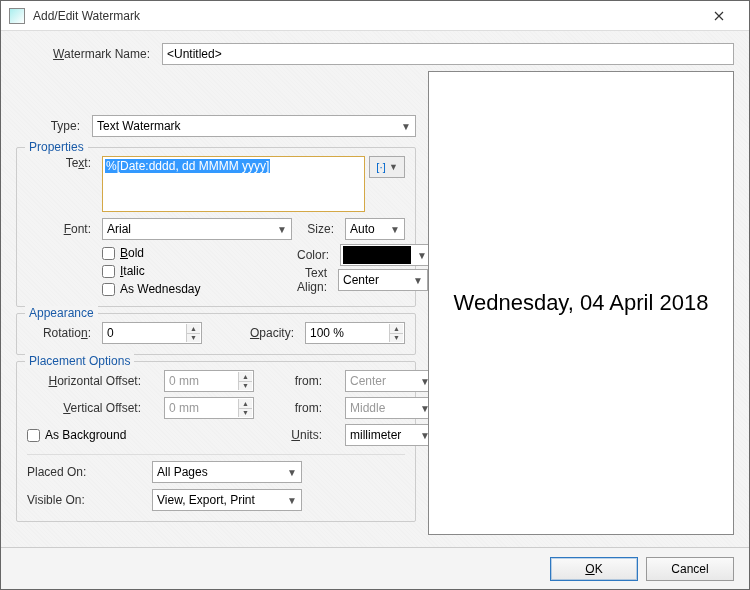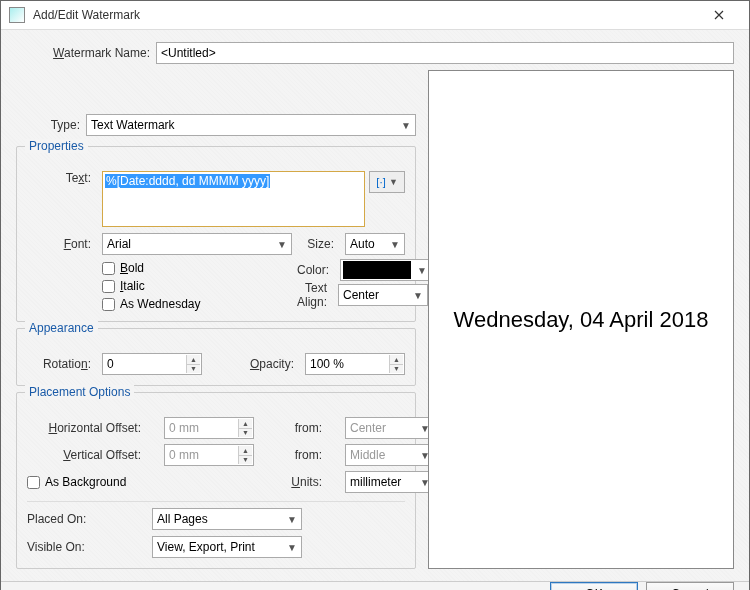--- a/index.html
+++ b/index.html
@@ -3,27 +3,27 @@
 <meta charset="utf-8">
 <style>
 * { box-sizing: border-box; margin: 0; padding: 0; }
 body { font-family: "Segoe UI", Tahoma, sans-serif; font-size: 12px; background: #fff; overflow: hidden; }
 .window { width: 750px; height: 590px; border: 1px solid #666; background: #fff; display: flex; flex-direction: column; }
 .titlebar { height: 30px; background: #fff; border-bottom: 1px solid #ddd; display: flex; align-items: center; padding: 0 8px; }
 .title-icon { width: 16px; height: 16px; border: 1px solid #888; background: linear-gradient(135deg,#aee 0%, #fff 100%); margin-right: 8px; }
 .title-text { flex: 1; font-size: 12px; color: #333; }
 .close-btn { width: 45px; height: 28px; display: flex; align-items: center; justify-content: center; cursor: pointer; font-size: 14px; color: #333; }
 .content { flex: 1; background: #f4f4f4; background-image: repeating-linear-gradient(45deg, rgba(0,0,0,0.01) 0, rgba(0,0,0,0.01) 1px, transparent 1px, transparent 3px); padding: 12px 15px; display: flex; flex-direction: column; }
-.row { display: flex; align-items: center; margin-bottom: 6px; }
+.row { display: flex; align-items: center; margin-bottom: 6px; gap: 6px; }
 .lbl { text-align: right; padding-right: 6px; color: #333; }
 .lbl u { text-decoration: underline; }
 .input, .select, .spinner { height: 22px; border: 1px solid #aaa; background: #fff; font-size: 12px; padding: 0 4px; }
 .select { display: flex; align-items: center; justify-content: space-between; cursor: pointer; }
 .select .chev { color: #555; font-size: 10px; padding-left: 4px; }
-.group { border: 1px solid #ccc; border-radius: 2px; margin-top: 6px; padding: 24px 10px 10px 10px; position: relative; background: transparent; }
+.group { border: 1px solid #ccc; border-radius: 2px; margin-top: 6px; padding: 8px 10px 10px 10px; position: relative; background: transparent; }
 .group-title { position: absolute; top: -8px; left: 8px; background: #f4f4f4; padding: 0 4px; color: #1a5ba8; font-size: 12px; }
 .left-col { width: 400px; display: flex; flex-direction: column; }
 .preview { flex: 1; border: 1px solid #888; background: #fff; margin-top: 0px; position: relative; display: flex; align-items: center; justify-content: center; }
 .preview-text { font-size: 22px; color: #000; font-family: Arial, sans-serif; text-align: center; }
 .prop-grid { display: grid; grid-template-columns: 70px 1fr; gap: 5px 5px; align-items: start; }
 .textarea-wrap { display: flex; gap: 4px; }
 .textarea { flex: 1; border: 1px solid #d4a846; background: #fff; height: 56px; padding: 2px; overflow: hidden; }
 .textarea .highlight { background: #3399ff; color: #fff; padding: 0 1px; font-size: 12px; }
 .macro-btn { width: 36px; height: 22px; border: 1px solid #aaa; background: #eee; display: flex; align-items: center; justify-content: center; font-size: 11px; color: #0066cc; cursor: pointer; }
 .macro-btn .chev { color: #555; font-size: 9px; margin-left: 3px; }

